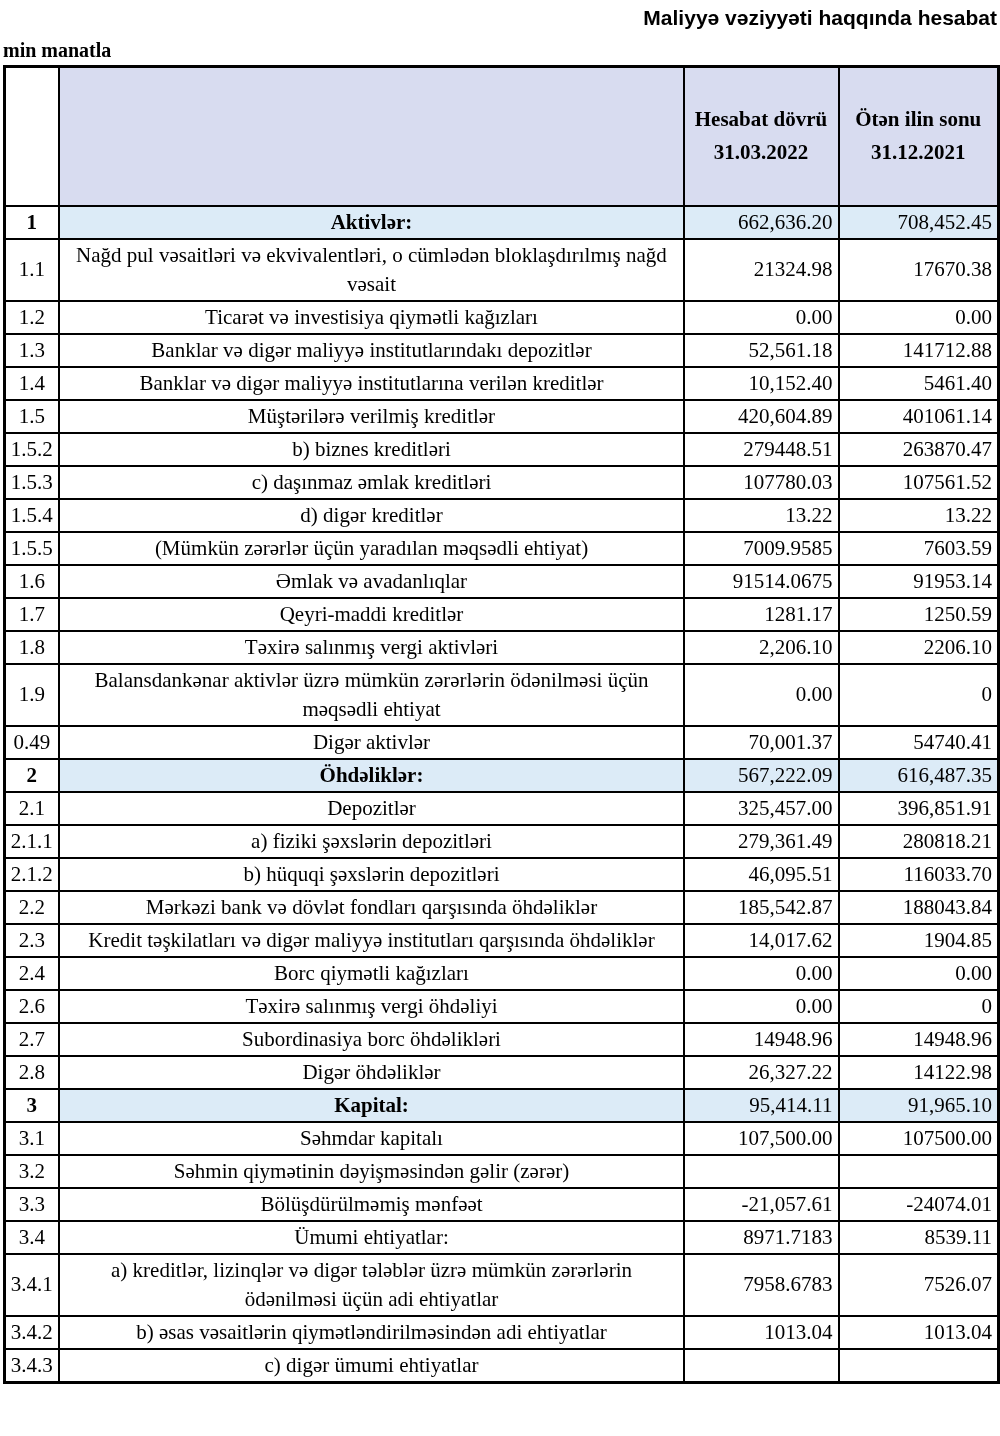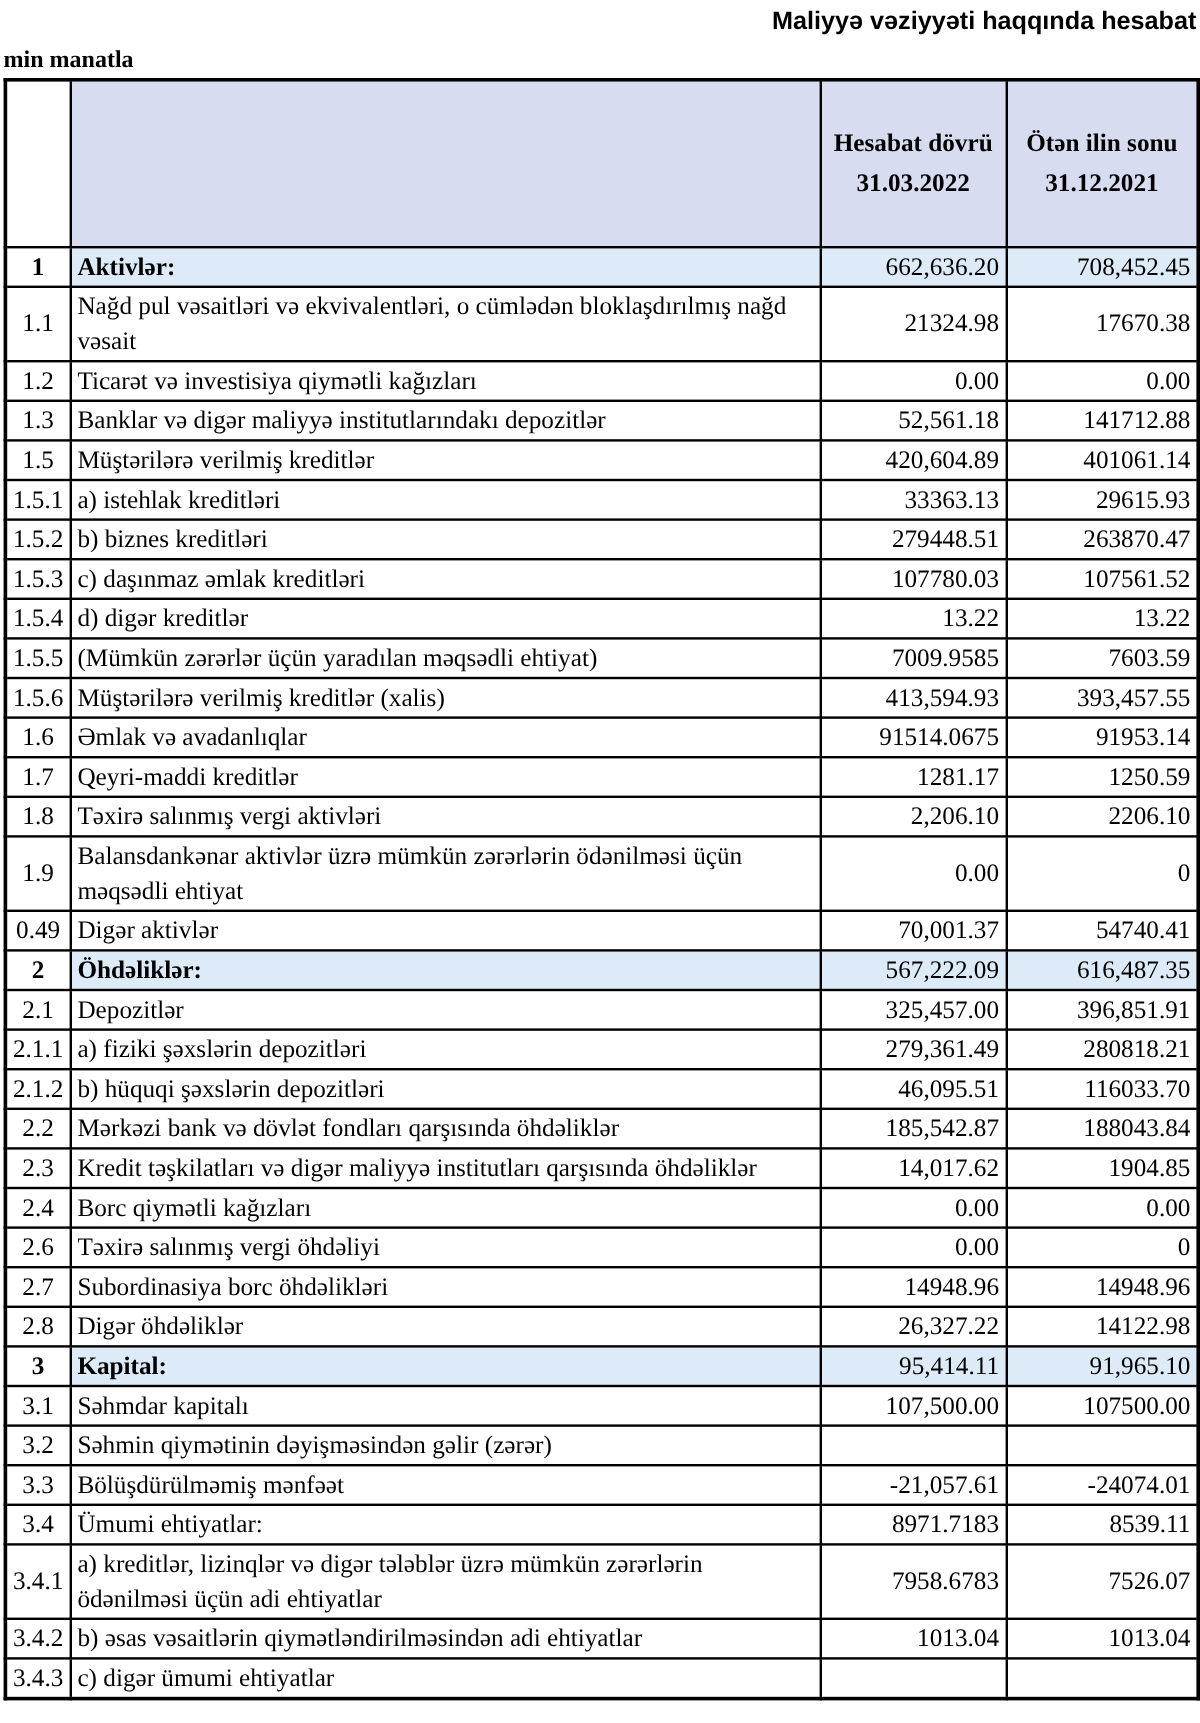--- a/index.html
+++ b/index.html
@@ -46,21 +46,21 @@
   thead th.blank { background:#ffffff; }
   thead .hl { line-height:33px; }
   tbody td {
     font-size:21px;
     line-height:29px;
     height:31px;
     vertical-align:middle;
     background:#ffffff;
   }
   td.c-num { text-align:center; padding:0 2px; }
-  td.c-label { text-align:left; padding:1px 4px 1px 5px; }
+  td.c-label { text-align:center; padding:1px 4px 1px 5px; }
   td.c-val { text-align:right; padding:0 5px 0 2px; }
   tr.section td.c-num, tr.section td.c-label { font-weight:700; }
   tr.section td.c-label, tr.section td.c-val { background:var(--section-bg); }
 </style>
 </head>
 <body>
 
 <div class="page">
   <div class="title">Maliyyə vəziyyəti haqqında hesabat</div>
   <div class="unit-note">min manatla</div>
@@ -105,32 +105,32 @@
     <td class="c-val">0.00</td>
     <td class="c-val">0.00</td>
   </tr>
         <tr>
     <td class="c-num">1.3</td>
     <td class="c-label">Banklar və digər maliyyə institutlarındakı depozitlər</td>
     <td class="c-val">52,561.18</td>
     <td class="c-val">141712.88</td>
   </tr>
         <tr>
+    <td class="c-num">1.4</td>
+    <td class="c-label">Banklar və digər maliyyə institutlarına verilən kreditlər</td>
+    <td class="c-val">10,152.40</td>
+    <td class="c-val">5461.40</td>
+  </tr>
+        <tr>
     <td class="c-num">1.5</td>
     <td class="c-label">Müştərilərə verilmiş kreditlər</td>
     <td class="c-val">420,604.89</td>
     <td class="c-val">401061.14</td>
   </tr>
         <tr>
-    <td class="c-num">1.5.1</td>
-    <td class="c-label">a) istehlak kreditləri</td>
-    <td class="c-val">33363.13</td>
-    <td class="c-val">29615.93</td>
-  </tr>
-        <tr>
     <td class="c-num">1.5.2</td>
     <td class="c-label">b) biznes kreditləri</td>
     <td class="c-val">279448.51</td>
     <td class="c-val">263870.47</td>
   </tr>
         <tr>
     <td class="c-num">1.5.3</td>
     <td class="c-label">c) daşınmaz əmlak kreditləri</td>
     <td class="c-val">107780.03</td>
     <td class="c-val">107561.52</td>
@@ -139,26 +139,20 @@
     <td class="c-num">1.5.4</td>
     <td class="c-label">d) digər kreditlər</td>
     <td class="c-val">13.22</td>
     <td class="c-val">13.22</td>
   </tr>
         <tr>
     <td class="c-num">1.5.5</td>
     <td class="c-label">(Mümkün zərərlər üçün yaradılan məqsədli ehtiyat)</td>
     <td class="c-val">7009.9585</td>
     <td class="c-val">7603.59</td>
-  </tr>
-        <tr>
-    <td class="c-num">1.5.6</td>
-    <td class="c-label">Müştərilərə verilmiş kreditlər (xalis)</td>
-    <td class="c-val">413,594.93</td>
-    <td class="c-val">393,457.55</td>
   </tr>
         <tr>
     <td class="c-num">1.6</td>
     <td class="c-label">Əmlak və avadanlıqlar</td>
     <td class="c-val">91514.0675</td>
     <td class="c-val">91953.14</td>
   </tr>
         <tr>
     <td class="c-num">1.7</td>
     <td class="c-label">Qeyri-maddi kreditlər</td>

